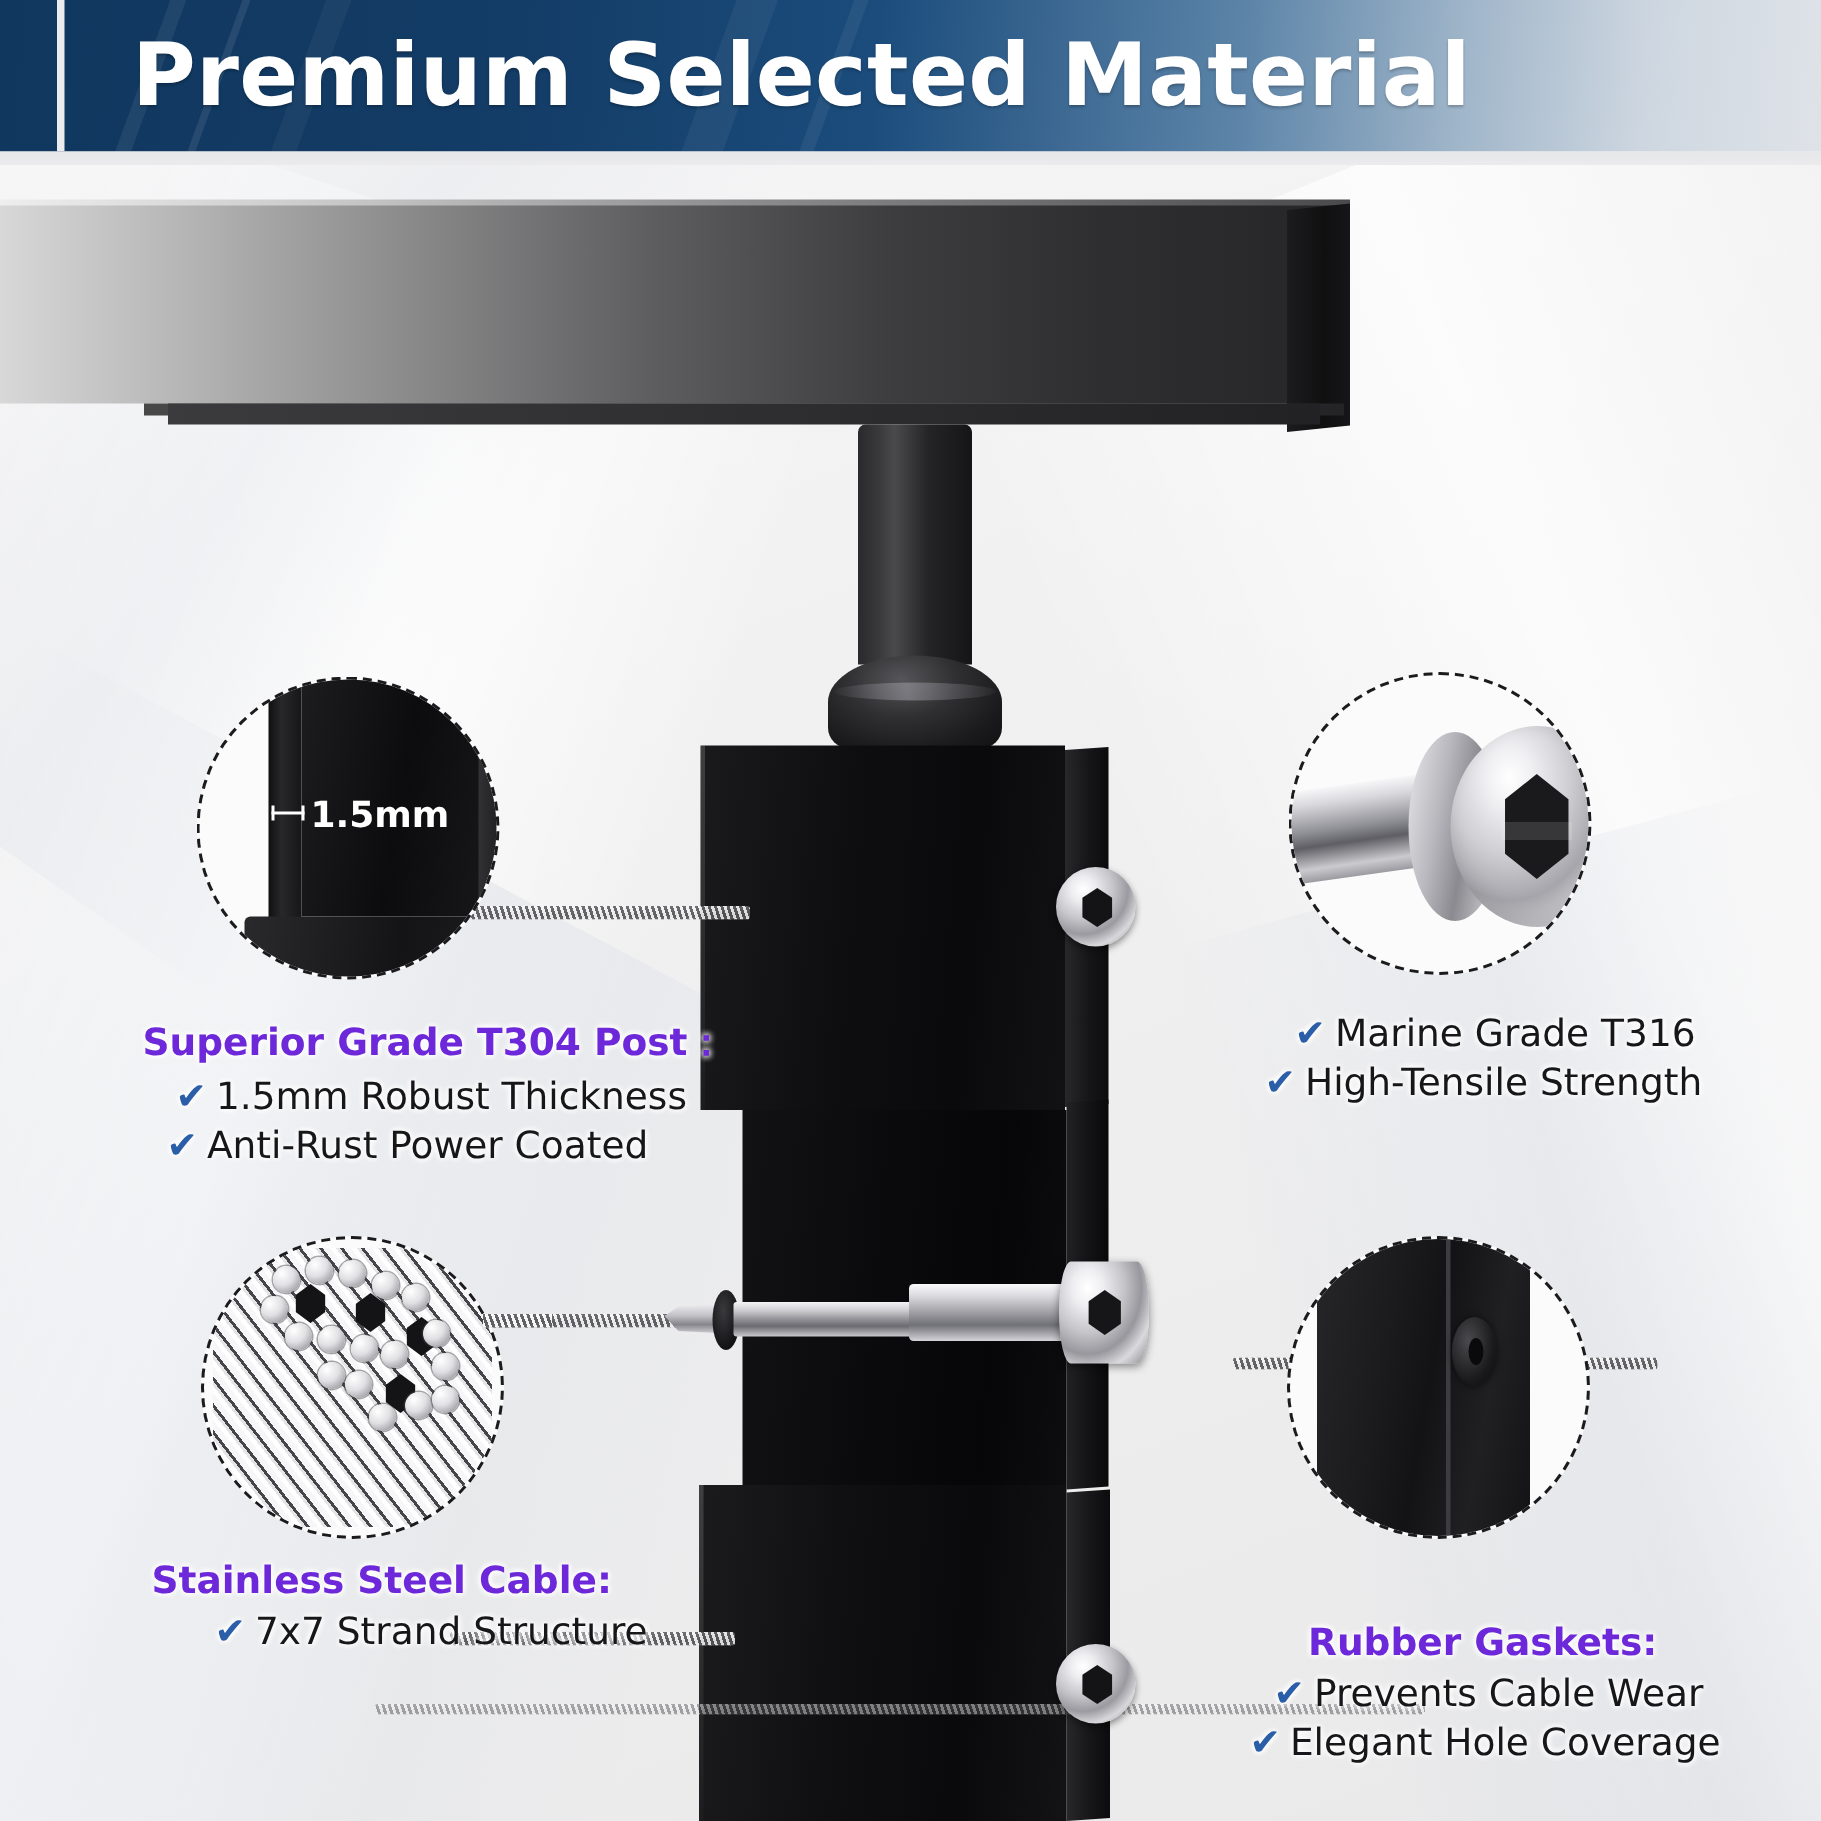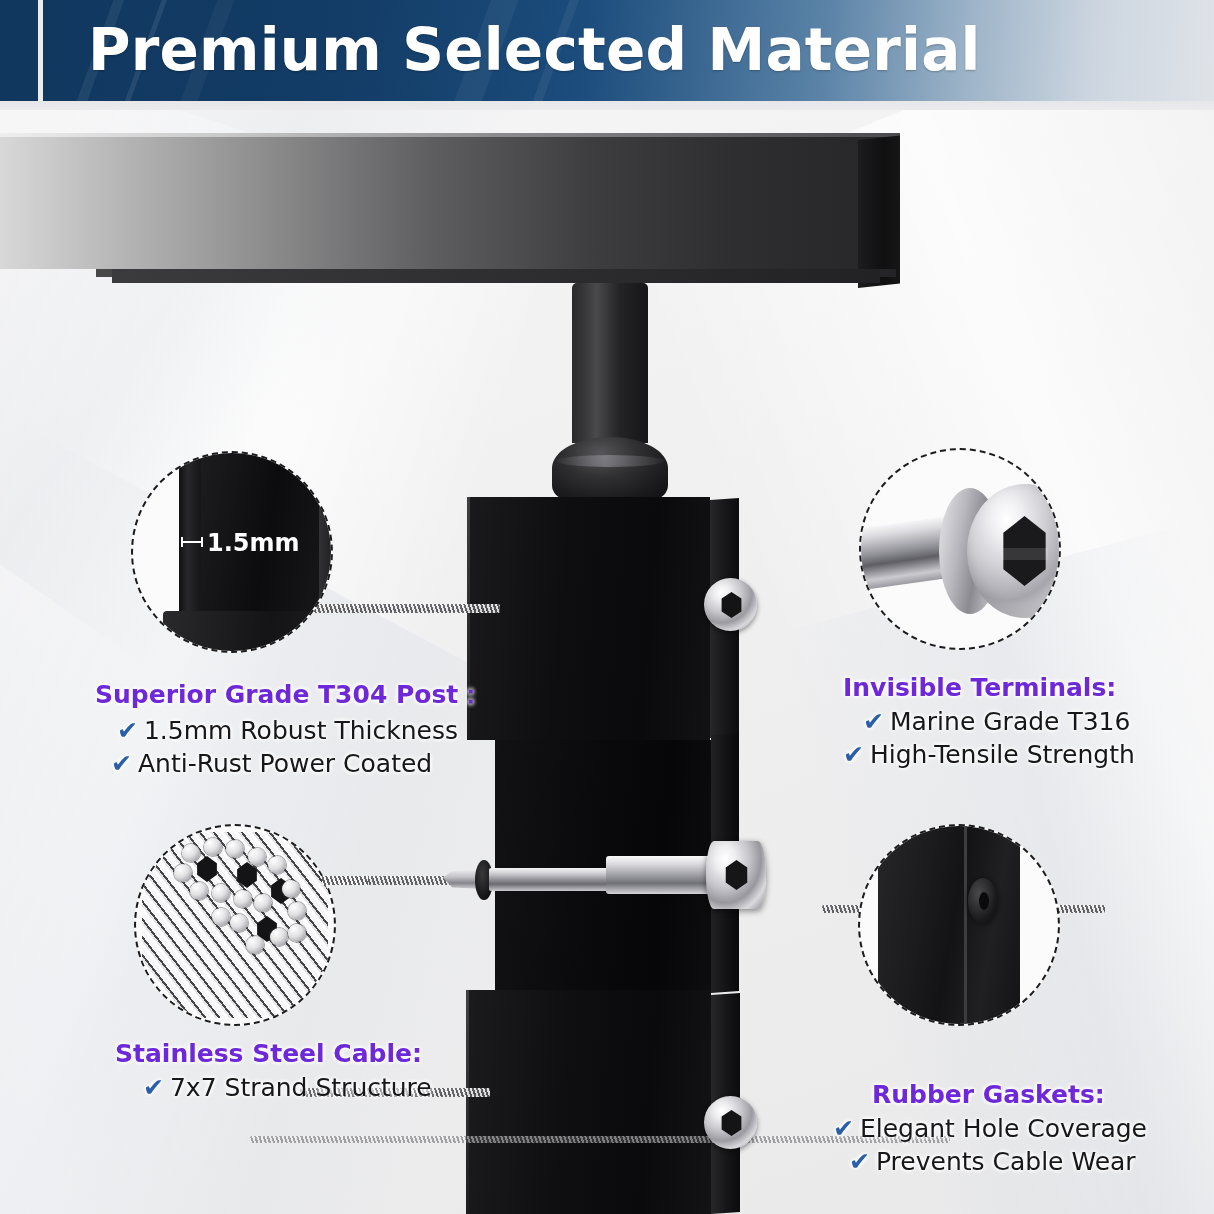--- a/index.html
+++ b/index.html
@@ -187,21 +187,21 @@
     text-shadow:0 0 5px #fff,0 0 5px #fff,0 0 4px #fff;}
   .ck{color:#2b5ea8;font-weight:700;margin-right:6px;display:inline-block;}
   .ft-tl{left:95px;top:678px;}
   .ft-tl .feat-title{margin-left:0;}
   .ft-tl .l1{margin-left:22px;}
   .ft-tl .l2{margin-left:16px;}
   .ft-tr{left:843px;top:673px;}
   .ft-tr .l1{margin-left:20px;}
   .ft-tr .l2{margin-left:0px;}
   .ft-bl{left:78px;top:1039px;}
-  .ft-bl .feat-title{margin-left:37px;}
+  .ft-bl .feat-title{margin-left:23px;}
   .ft-bl .l1{margin-left:65px;}
   .ft-bl .l2{margin-left:0px;}
   .ft-br{left:833px;top:1080px;}
   .ft-br .feat-title{margin-left:39px;}
   .ft-br .l1{margin-left:16px;}
   .ft-br .l2{margin-left:0px;}
 </style>
 </head>
 <body>
 
@@ -319,29 +319,28 @@
     <div class="br-gasket-hole"></div>
   </div>
 
   <div class="feat ft-tl">
     <div class="feat-title">Superior Grade T304 Post：</div>
     <div class="feat-line l1"><span class="ck">✔</span><span>1.5mm Robust Thickness</span></div>
     <div class="feat-line l2"><span class="ck">✔</span><span>Anti-Rust Power Coated</span></div>
   </div>
 
   <div class="feat ft-tr">
-    <div class="feat-title">Invisible Terminals:</div>
     <div class="feat-line l1"><span class="ck">✔</span><span>Marine Grade T316</span></div>
     <div class="feat-line l2"><span class="ck">✔</span><span>High-Tensile Strength</span></div>
   </div>
 
   <div class="feat ft-bl">
     <div class="feat-title">Stainless Steel Cable:</div>
     <div class="feat-line l1"><span class="ck">✔</span><span>7x7 Strand Structure</span></div>
   </div>
 
   <div class="feat ft-br">
     <div class="feat-title">Rubber Gaskets:</div>
+    <div class="feat-line l1"><span class="ck">✔</span><span>Prevents Cable Wear</span></div>
     <div class="feat-line l2"><span class="ck">✔</span><span>Elegant Hole Coverage</span></div>
-    <div class="feat-line l1"><span class="ck">✔</span><span>Prevents Cable Wear</span></div>
   </div>
 
 </div>
 
 </body></html>

